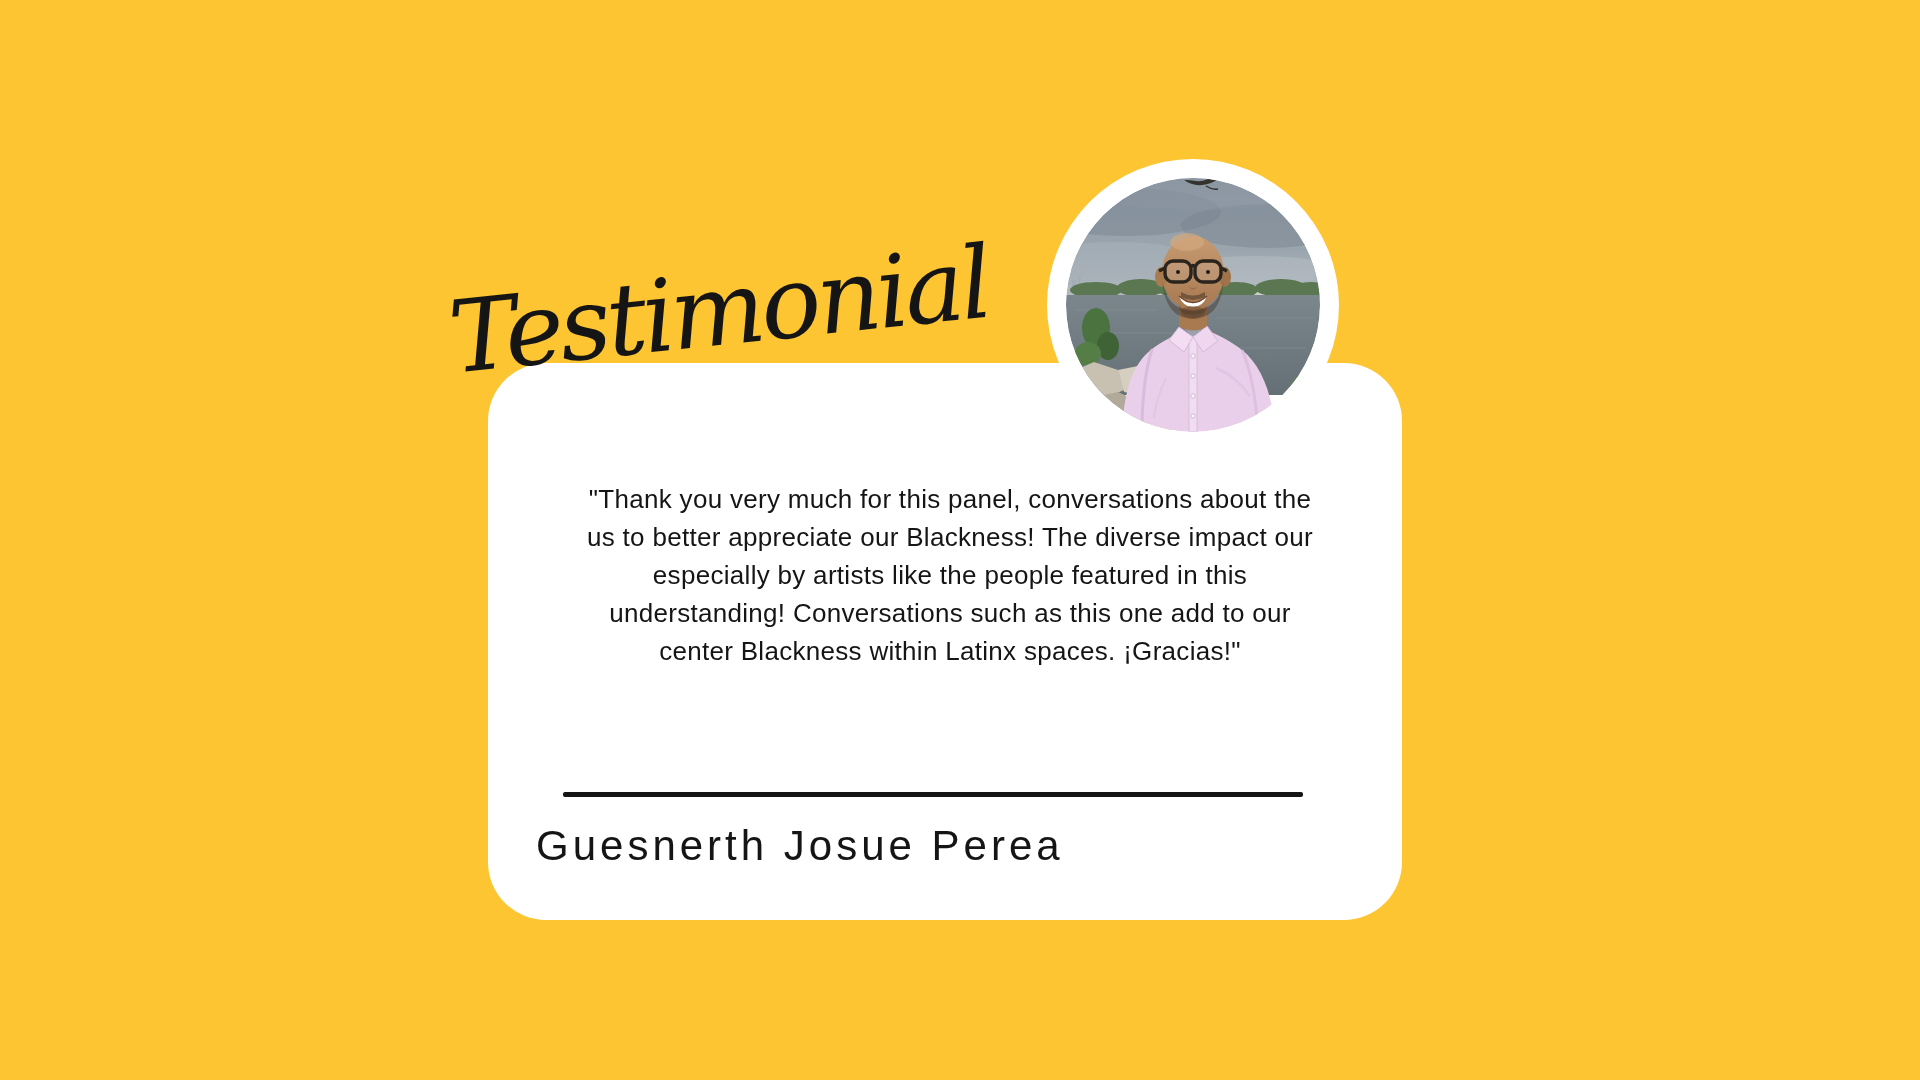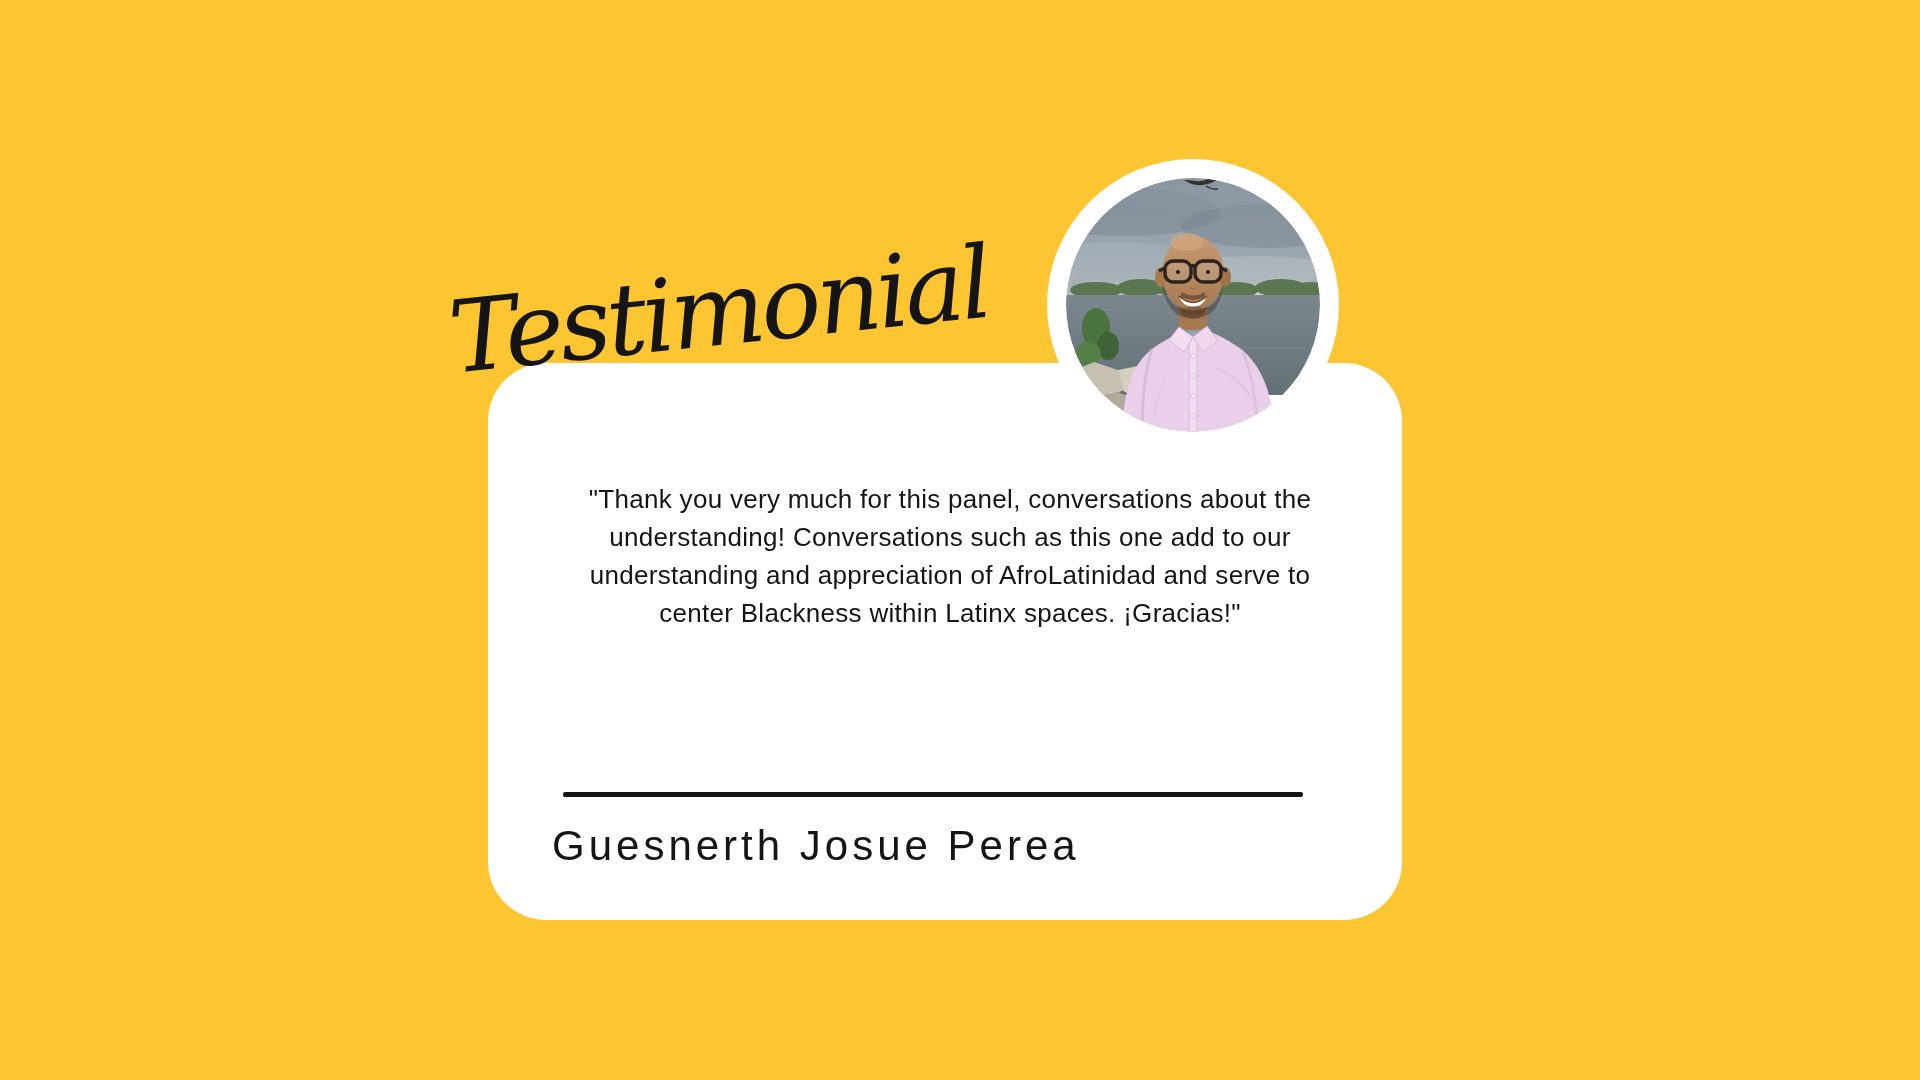--- a/index.html
+++ b/index.html
@@ -75,21 +75,21 @@
     position: absolute;
     left: 563px;
     top: 792px;
     width: 740px;
     height: 5px;
     background: var(--ink-color, #151515);
     border-radius: 2px;
   }
   .author {
     position: absolute;
-    left: 552px;
+    left: 536px;
     top: 822px;
     font-size: 42px;
     letter-spacing: 4px;
     color: var(--ink-color, #151515);
     font-weight: 400;
     white-space: nowrap;
   }
 </style>
 </head>
 <body>
@@ -205,22 +205,23 @@
         <path d="M118,2 q8,6 18,5 q10,-1 16,-6 l-8,-1 q-8,4 -14,3 q-6,-1 -12,-1 Z" fill="#33332e"></path>
         <path d="M140,8 q6,4 12,3" stroke="#33332e" stroke-width="1.5" fill="none"></path>
       </g>
     </svg>
   </div>
 
   <div class="heading">Testimonial</div>
 
   <div class="quote">
       <div class="quote-line">"Thank you very much for this panel, conversations about the</div>
+      <div class="quote-line">us to better appreciate our Blackness! The diverse impact our</div>
+      <div class="quote-line">especially by artists like the people featured in this</div>
       <div class="quote-line">understanding! Conversations such as this one add to our</div>
-      <div class="quote-line">understanding and appreciation of AfroLatinidad and serve to</div>
       <div class="quote-line">center Blackness within Latinx spaces. ¡Gracias!"</div>
     </div>
 
   <div class="divider"></div>
 
   <div class="author">Guesnerth Josue Perea</div>
 
 </div>
 
 </body></html>

